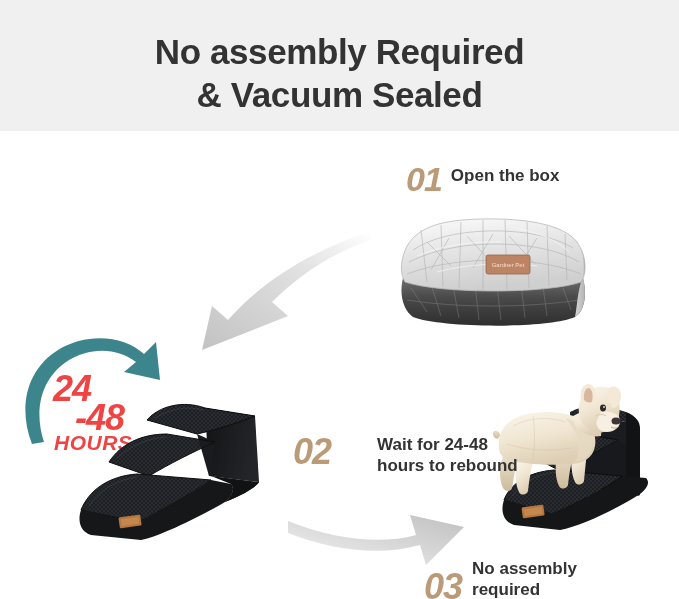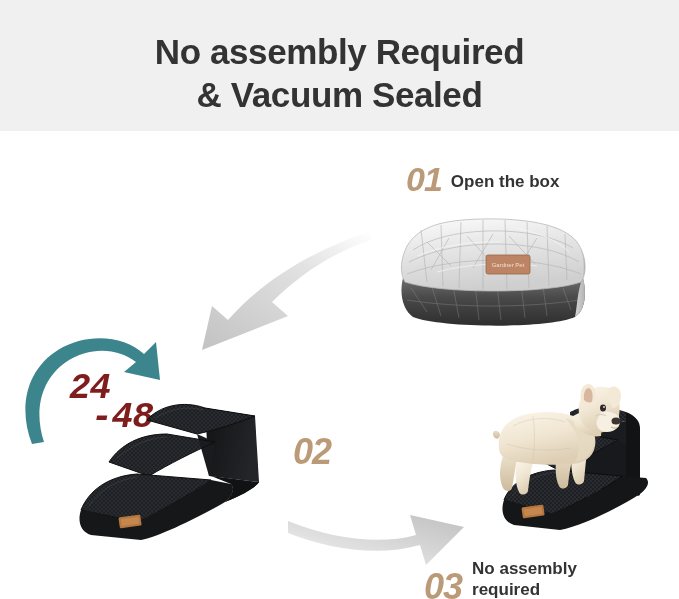--- a/index.html
+++ b/index.html
@@ -40,44 +40,44 @@
   .step-text{
     font-family:"Liberation Sans", sans-serif;
     font-weight:bold;
     color:#333333;
     white-space:pre-line;
   }
 
   
   #step-01{left:406px;top:162px;}
   #step-01 .step-num{font-size:34px;}
-  #step-01 .step-text{font-size:17px;line-height:20px;margin-left:9px;margin-top:10px;}
+  #step-01 .step-text{font-size:17px;line-height:20px;margin-left:9px;margin-top:4px;}
 
   
   #step-02{left:293px;top:432px;gap:36px;}
   #step-02 .step-num{font-size:36px;margin-top:2px;}
   #step-02 .step-text{font-size:17px;line-height:21px;margin-left:10px;margin-top:2px;}
 
   
   #step-03{left:424px;top:554px;}
   #step-03 .step-num{font-size:36px;margin-top:15px;}
   #step-03 .step-text{font-size:17px;line-height:21px;margin-left:10px;margin-top:4px;}
 
   
   .package{position:absolute;left:397px;top:216px;width:192px;height:122px;}
   .package svg{display:block;}
 
   
   .badge{position:absolute;left:20px;top:336px;width:160px;height:122px;}
   .badge svg{display:block;position:absolute;left:0;top:0;}
   .badge-text{
-    position:absolute;left:16px;top:0;width:160px;height:122px;
-    font-family:Liberation Mono, monospace;
+    position:absolute;left:0;top:0;width:160px;height:122px;
+    font-family:Liberation Sans, sans-serif;
     font-weight:bold;font-style:italic;
-    color:#7f1d1d;
+    color:#ef4444;
   }
   .b-24{position:absolute;left:33px;top:35px;font-size:36px;line-height:36px;letter-spacing:-1px;}
   .b-48{position:absolute;left:55px;top:64px;font-size:36px;line-height:36px;letter-spacing:-1px;}
   .b-hours{position:absolute;left:34px;top:96px;font-size:21px;line-height:21px;letter-spacing:0.5px;}
 
   
   .stairs{position:absolute;}
   #stairs-left{left:75px;top:390px;width:220px;height:160px;}
   #stairs-right{left:500px;top:398px;width:160px;height:152px;}
   .stairs svg{display:block;}
@@ -204,20 +204,21 @@
                  C-2,72 6,34 38,14
                  C68,-4 104,0 124,18
                  L136,6 L140,44 L104,36 L116,26
                  C98,12 70,10 46,26
                  C20,44 14,76 24,106 Z" fill="#3d858c"></path>
       </g>
     </svg>
     <div class="badge-text">
       <span class="b-24">24</span>
       <span class="b-48">-48</span>
+      <span class="b-hours">HOURS</span>
     </div>
   </div>
 
   <div class="stairs" id="stairs-left">
     <svg width="220" height="160" viewBox="0 0 220 160" xmlns="http://www.w3.org/2000/svg">
       <defs>
         <pattern id="mesh1" width="4" height="4" patternUnits="userSpaceOnUse">
           <rect width="4" height="4" fill="#1d1f22"></rect>
           <circle cx="1" cy="1" r="0.85" fill="#34383d"></circle>
           <circle cx="3" cy="3" r="0.85" fill="#34383d"></circle>
@@ -365,20 +366,22 @@
       <g opacity="0.35" stroke="#cbbb9e" stroke-width="1" fill="none">
         <path d="M26,44 C40,36 62,34 78,40"></path>
         <path d="M20,62 C38,68 62,70 84,66"></path>
         <path d="M46,34 C48,48 48,62 46,78"></path>
       </g>
     </svg>
   </div>
 
   <div class="step" id="step-02">
     <span class="step-num">02</span>
+    <span class="step-text">Wait for 24-48
+hours to rebound</span>
   </div>
 
   <div class="step" id="step-03">
     <span class="step-num">03</span>
     <span class="step-text">No assembly
 required</span>
   </div>
 
 </div>
 

